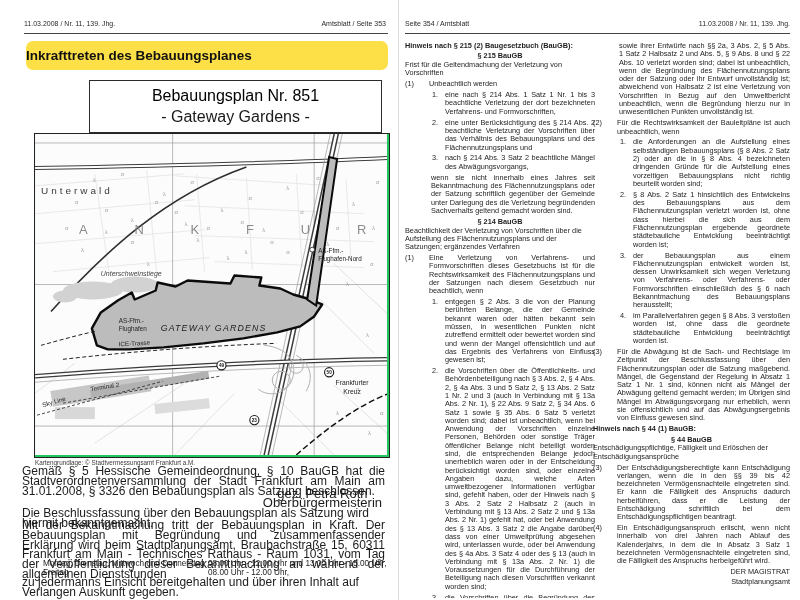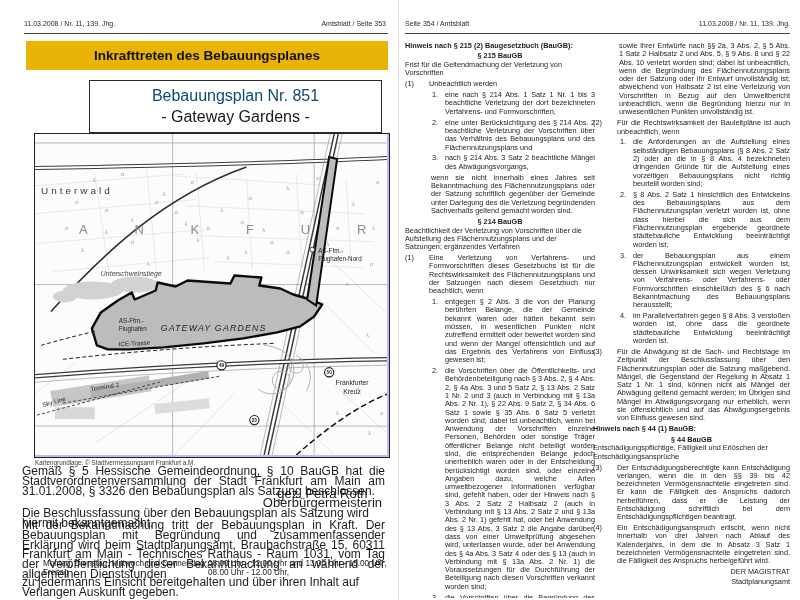--- a/index.html
+++ b/index.html
@@ -15,27 +15,27 @@
   .hdr-row{position:absolute;top:20px;left:0;right:0;font-size:7px;color:#2a2a2a;}
   .hdr-left{position:absolute;left:24px;top:0;}
   .hdr-right{position:absolute;right:12px;top:0;}
   .page-right .hdr-left{left:5px;}
   .page-right .hdr-right{right:10px;}
   .hdr-rule{position:absolute;top:33px;height:1px;background:#444;}
   .page-left .hdr-rule{left:24px;right:10px;}
   .page-right .hdr-rule{left:5px;right:10px;}
 
   
-  .banner{position:absolute;top:41px;left:26px;width:362px;height:29px;background:#eab308;
-          text-align:center;line-height:29px;font-size:13.5px;font-weight:bold;color:#111;}
+  .banner{position:absolute;top:41px;left:26px;width:362px;height:29px;background:#fde047;
+          text-align:left;line-height:29px;font-size:13.5px;font-weight:bold;color:#111;border-radius:7px;}
   .title-box{position:absolute;top:80px;left:89px;width:291px;height:51px;border:1.5px solid #2b2b2b;
              background:#fff;text-align:center;}
-  .title-main{margin-top:6px;font-size:16px;color:#0c4a6e;}
+  .title-main{margin-top:6px;font-size:16px;color:#000000;}
   .title-sub{margin-top:3px;font-size:16px;color:#1a1a1a;}
-  .map-frame{position:absolute;top:133px;left:34px;width:354px;height:323px;border:1px solid #222;background:#c4b5fd;}
+  .map-frame{position:absolute;top:133px;left:34px;width:354px;height:323px;border:1px solid #222;background:#22c55e;}
   .map-frame svg{display:block;}
   .map-caption{position:absolute;top:459px;left:35px;font-size:6.3px;color:#3a3a3a;}
   .body-par{position:absolute;left:22px;width:363px;font-size:12px;line-height:9.8px;text-align:justify;}
   .par-resolution{top:467px;}
   .signature{position:absolute;top:489px;right:16px;text-align:center;font-size:13px;line-height:9.4px;}
   .par-announce{top:509px;text-align:left;}
   .par-effect{top:521px;}
   .hours{position:absolute;top:560px;left:22px;width:366px;font-size:8.2px;line-height:8.8px;}
   .hours-row{display:flex;}
   .hours-days{margin-left:21px;width:165px;flex:0 0 165px;}

